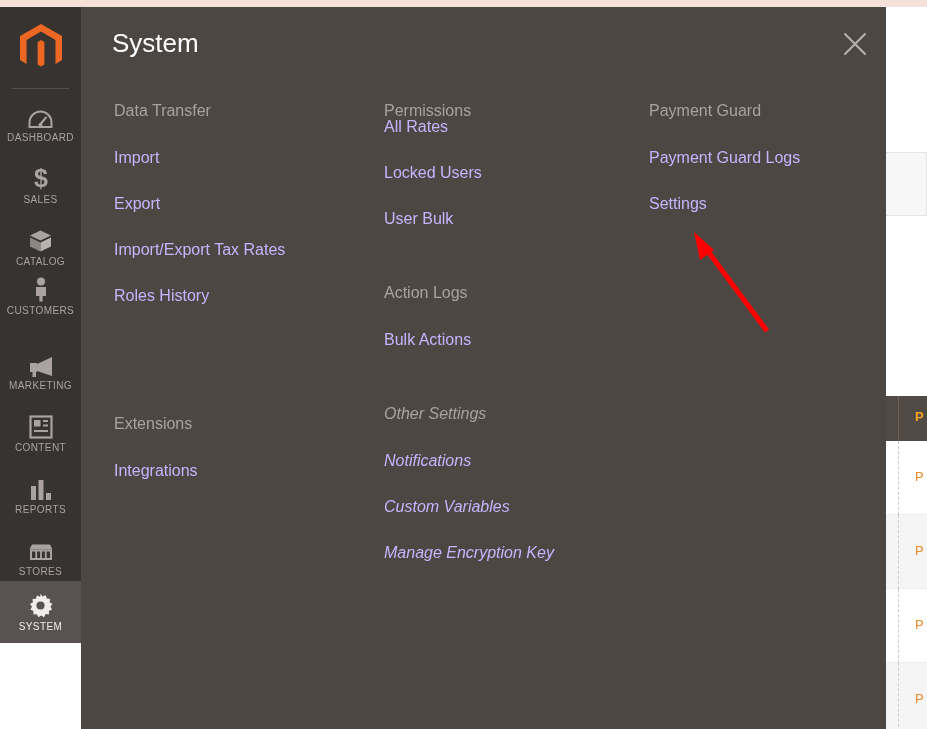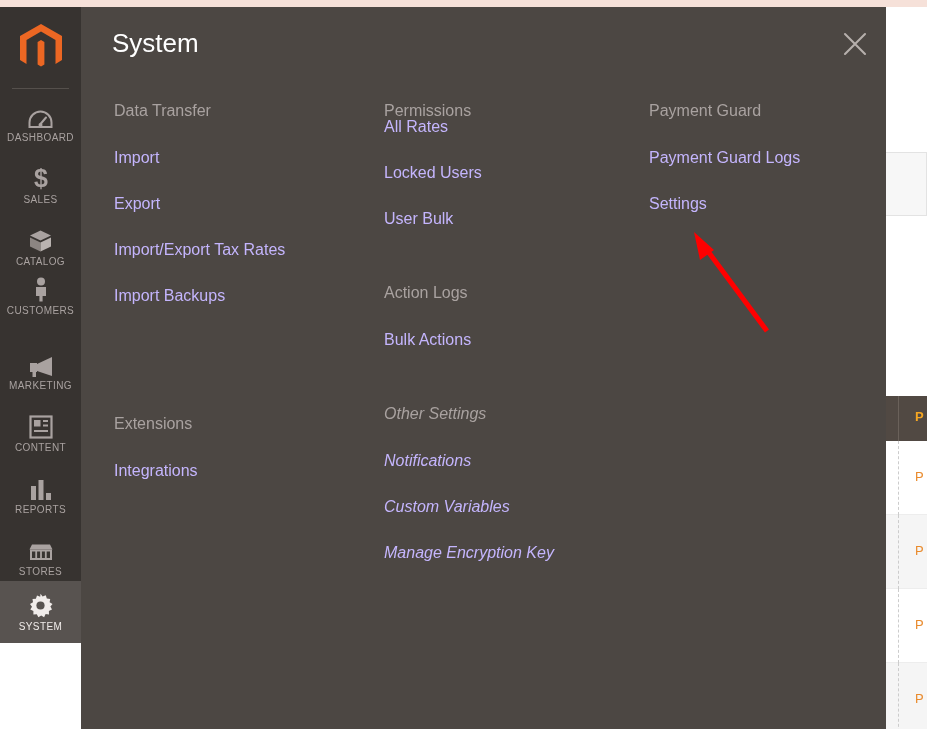--- a/index.html
+++ b/index.html
@@ -283,21 +283,21 @@
             <li style="margin-bottom:30px;">
                 <a>Import</a>
               </li>
             <li style="margin-bottom:30px;">
                 <a>Export</a>
               </li>
             <li style="margin-bottom:30px;">
                 <a>Import/Export Tax Rates</a>
               </li>
             <li style="margin-bottom:0;">
-                <a>Import Backups</a>
+                <a>Roles History</a>
               </li>
           </ul>
         </div>
 
         <div class="grp" style="margin-top:112px;">
           <div class="grp-title" style="margin-bottom:31px;">Extensions</div>
           <ul class="grp-links">
             <li>
                 <a>Integrations</a>
               </li>

